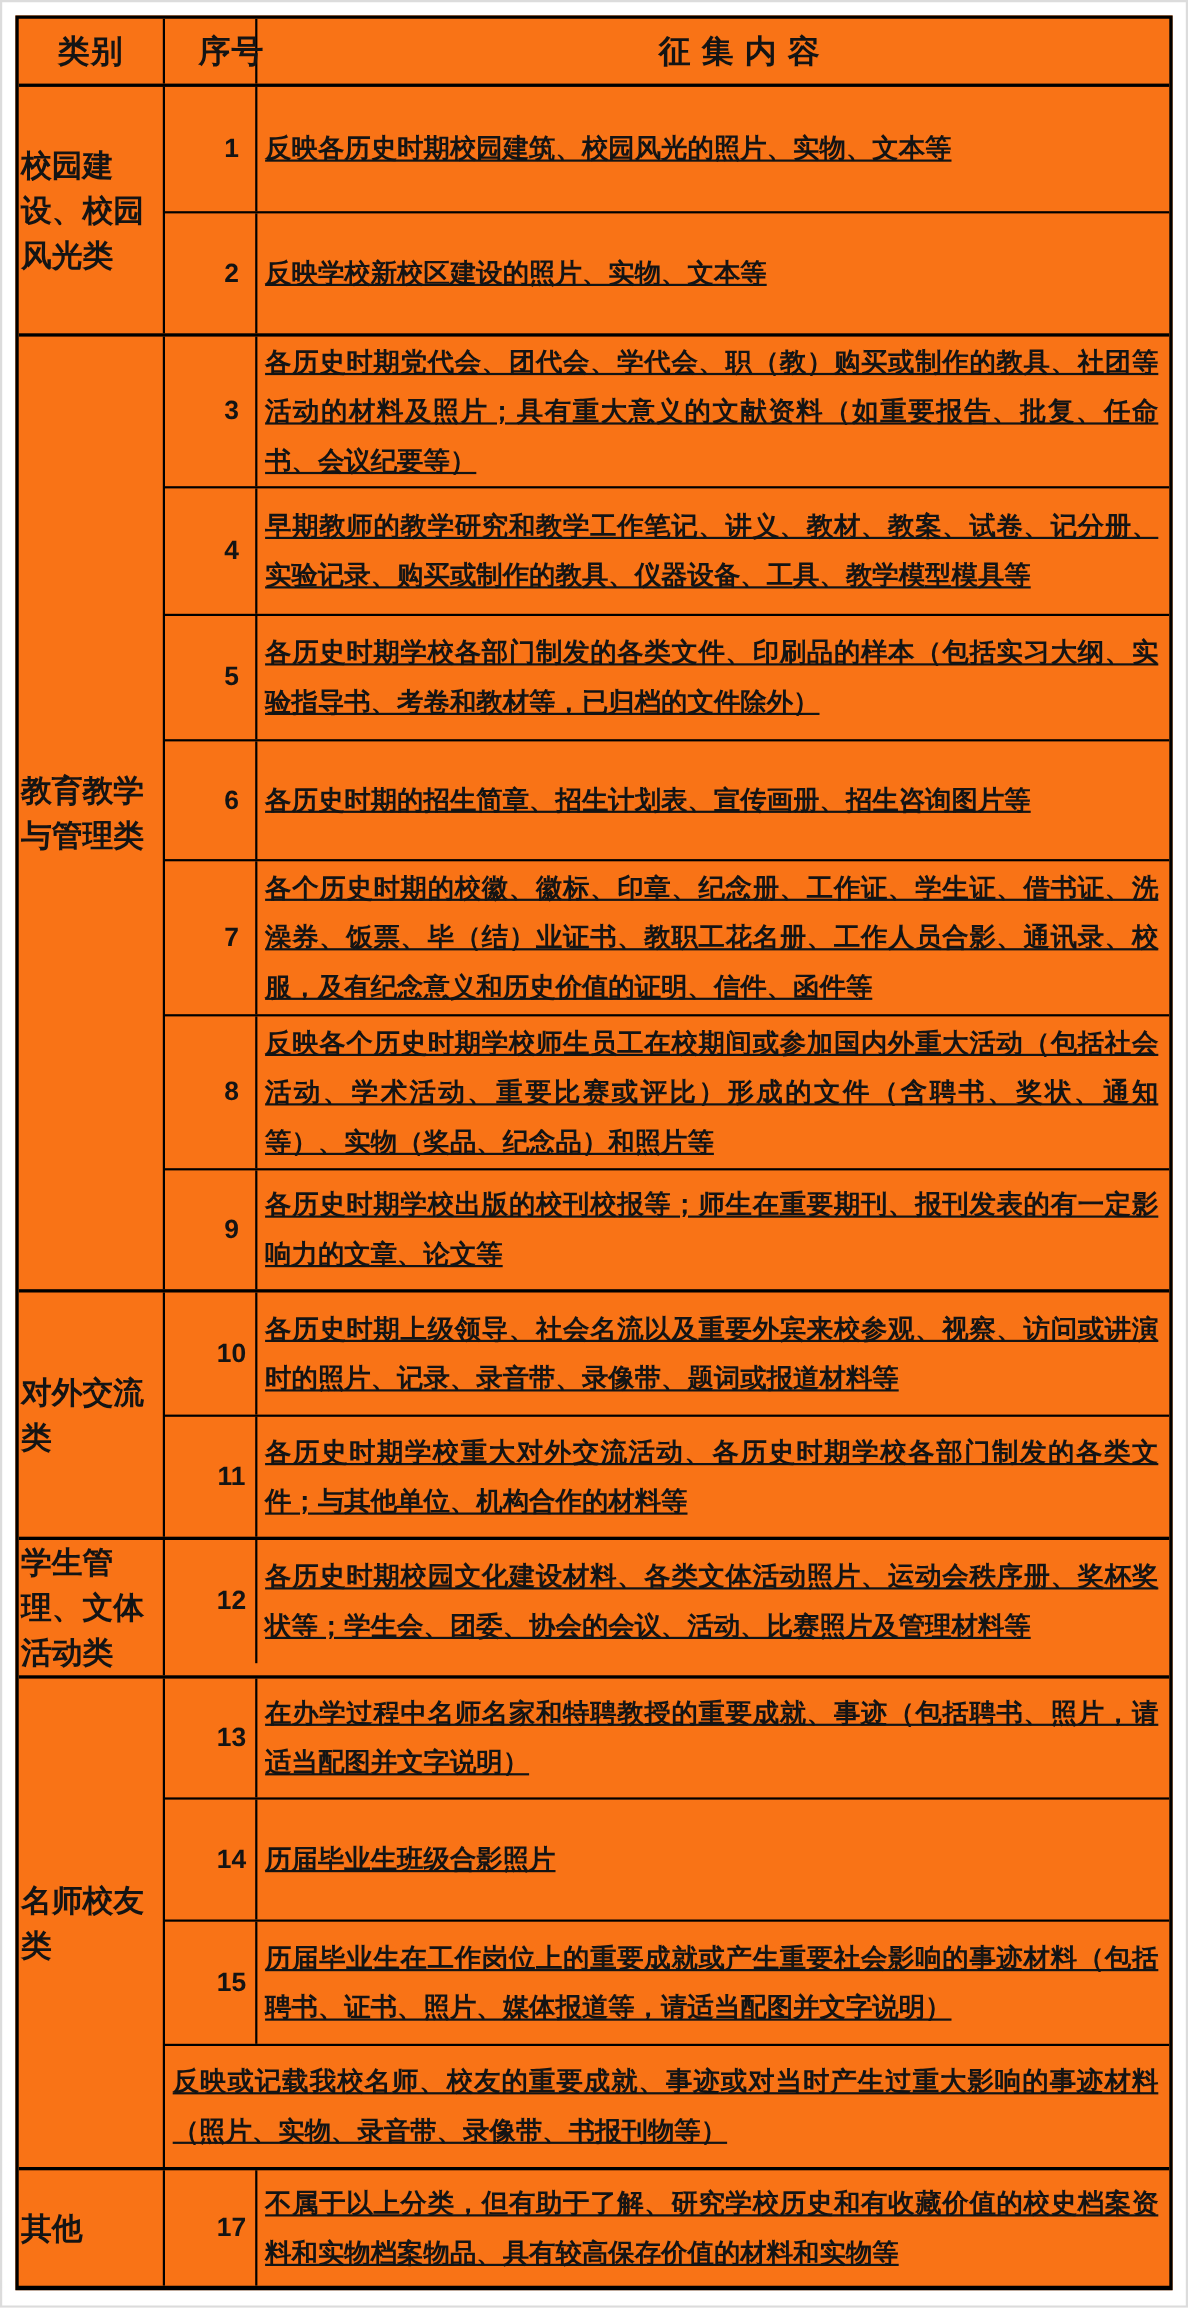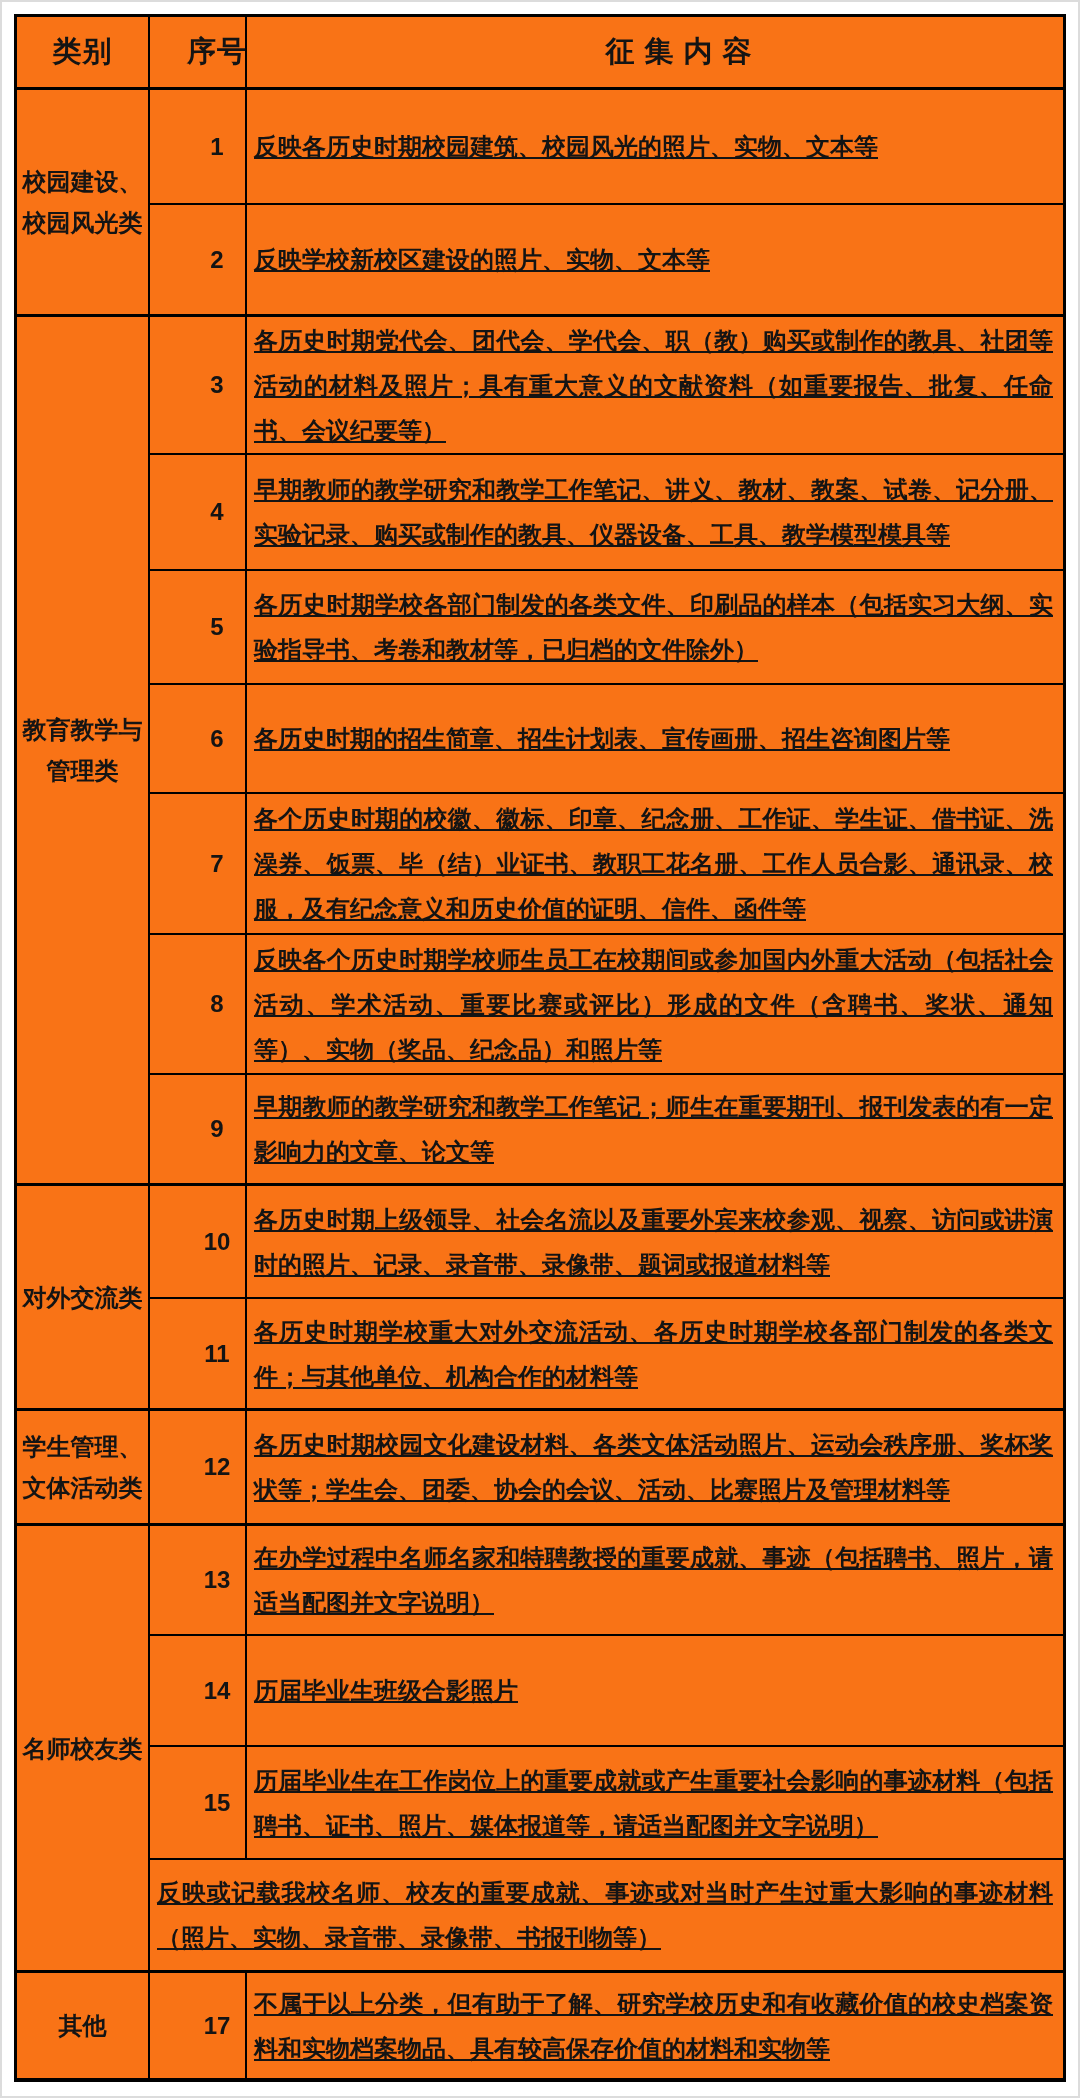--- a/index.html
+++ b/index.html
@@ -38,30 +38,30 @@
   }
   .hcell {
     display: flex;
     align-items: center;
     justify-content: center;
     font-size: 29px;
     letter-spacing: 1px;
     white-space: pre;
   }
   .cat-col { width: 133px; border-right: 2px solid #000; flex: none; }
-  .no-col  { width: 97px;  border-right: 2px solid #000; flex: none; padding-left: 39px; }
+  .no-col  { width: 84px;  border-right: 2px solid #000; flex: none; padding-left: 39px; }
   .content-col { flex: 1; margin-left: 48px; }
   .section { display: flex; align-items: stretch; }
   .section + .section { border-top: 3px solid #000; }
   .cat-cell {
     display: flex;
     align-items: center;
     justify-content: center;
-    text-align: center;
-    font-size: 24px;
+    text-align: left;
+    font-size: 28px;
     line-height: 41px;
     padding: 0 2px;
   }
   .cat-cell .txt { display: block; width: 100%; }
   .rows { flex: 1; display: flex; flex-direction: column; }
   .row { display: flex; align-items: stretch; }
   .row + .row { border-top: 2px solid #000; }
   .no-cell {
     display: flex;
     align-items: center;
@@ -153,21 +153,21 @@
         </div>
         <div class="row" style="height:140px">
           <div class="no-col no-cell">8</div>
           <div class="content-cell">
               <span class="txt">反映各个历史时期学校师生员工在校期间或参加国内外重大活动（包括社会活动、学术活动、重要比赛或评比）形成的文件（含聘书、奖状、通知等）、实物（奖品、纪念品）和照片等</span>
             </div>
         </div>
         <div class="row" style="height:110px">
           <div class="no-col no-cell">9</div>
           <div class="content-cell">
-              <span class="txt">早期教师的教学研究和教学工作笔记；师生在重要期刊、报刊发表的有一定影响力的文章、论文等</span>
+              <span class="txt">各历史时期学校出版的校刊校报等；师生在重要期刊、报刊发表的有一定影响力的文章、论文等</span>
             </div>
         </div>
       </div>
     </div>
 
     <div class="section">
       <div class="cat-col cat-cell">
         <span class="txt">对外交流类</span>
       </div>
       <div class="rows">

